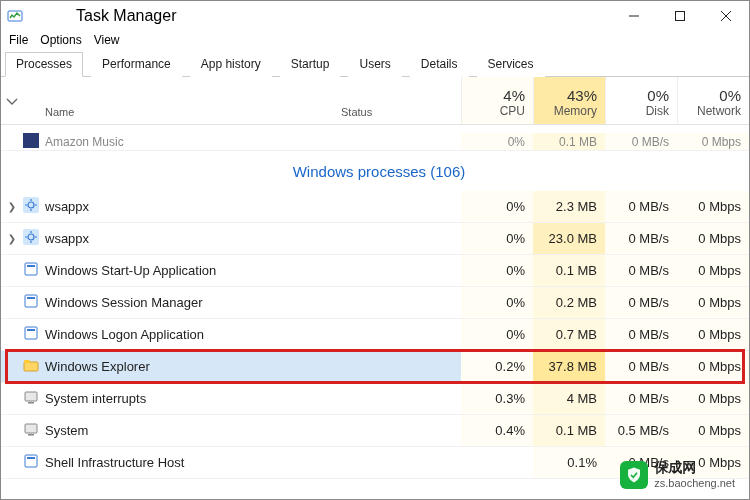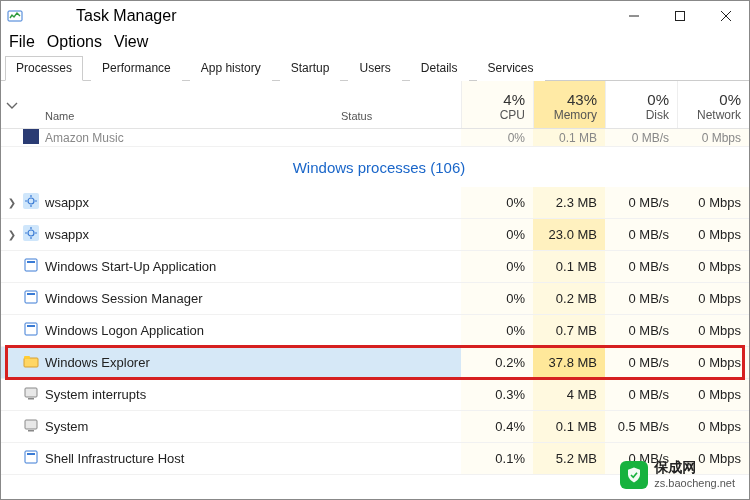--- a/index.html
+++ b/index.html
@@ -29,21 +29,21 @@
   .titlebar .title { font-size: 16px; margin-left: 47px; }
   .winbtns { margin-left: auto; display: flex; }
   .winbtn {
     width: 46px; height: 30px;
     display: flex; align-items: center; justify-content: center;
     color: #222;
   }
   .menubar {
     display: flex; gap: 12px;
     padding: 2px 8px 4px 8px;
-    font-size: 16px;
+    font-size: 12px;
   }
   .menubar span { cursor: default; }
   .tabs {
     display: flex;
     border-bottom: 1px solid #ccc;
     padding: 0 4px;
     gap: 8px;
   }
   .tab {
     padding: 4px 10px 5px 10px;
@@ -82,21 +82,21 @@
   .sortarrow { display:flex; align-items:center; justify-content:center; color:#666; height:100%; }
 
   .rows { }
   .row {
     display: flex; align-items: center; height: 32px;
     border-bottom: 1px solid #f1f1f1;
     font-size: 13px;
     color: #222;
   }
   .row .col-name { display:flex; align-items:center; gap:4px; }
-  .row.partial { height: 18px; overflow:hidden; color:#888; font-size:12px;}
+  .row.partial { height: 18px; overflow:hidden; color:#888; font-size:12px;margin-top:8px;}
   .grouphead {
     display:flex; align-items:center; height: 40px;
     color: #1a66c9; font-size: 15px;
     padding-left: 8px;
     justify-content: center;
   }
   .cell-num {
     width: 72px; flex-shrink:0; text-align:right; padding-right:8px;
     height:100%; display:flex; align-items:center; justify-content:flex-end;
   }
@@ -353,21 +353,20 @@
       <div class="chev"></div>
       <div class="col-icon"><svg class="ic" viewBox="0 0 16 16">
           <rect x="2" y="2" width="12" height="12" rx="1" fill="#fff" stroke="#3a7bd5"></rect>
           <rect x="4" y="4" width="8" height="2" fill="#3a7bd5"></rect>
         </svg></div>
       <div class="col-name">
         <span>Shell Infrastructure Host</span>
       </div>
       <div class="col-status"></div>
       <div class="cell-num heat0">0.1%</div>
-      <div class="cell-num heat1">5.2 MB</div>
       <div class="cell-num heat0">0 MB/s</div>
       <div class="cell-num heat0">0 Mbps</div>
     </div>
   </div>
 
 <div class="watermark">
   <span class="wm-badge">
     <svg viewBox="0 0 24 24" width="18" height="18">
         <path d="M12 2 L20 5 V11 C20 16 16 20 12 22 C8 20 4 16 4 11 V5 Z" fill="#fff" opacity="0.95"></path>
         <path d="M8 12 l3 3 l5 -6" fill="none" stroke="#17b23e" stroke-width="2.2"></path>

